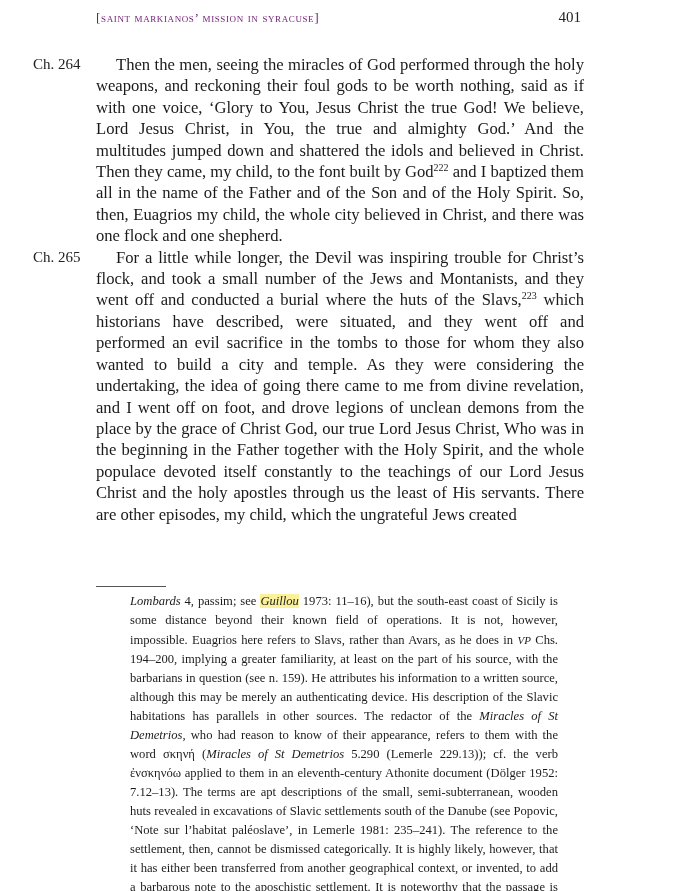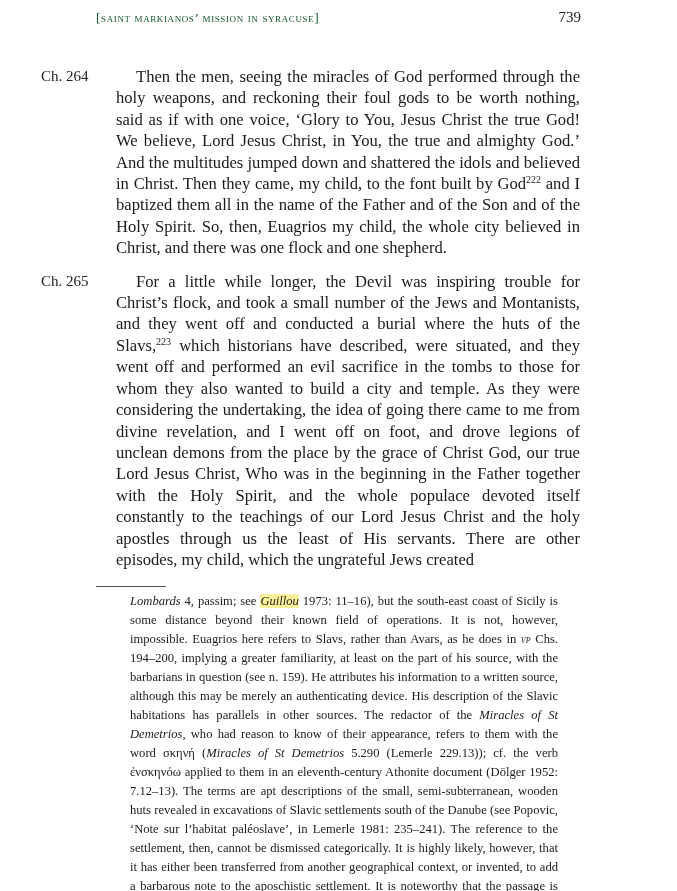--- a/index.html
+++ b/index.html
@@ -16,45 +16,45 @@
       color: #1a1a1a;
     }
     .running-head {
       position: absolute;
       top: 10px;
       left: 96px;
       width: 446px;
       font-size: 13.5px;
       letter-spacing: 0.6px;
       font-variant: small-caps;
-      color: #14532d;
+      color: #701a75;
     }
     .page-number {
       position: absolute;
       top: 9px;
       left: 536px;
       width: 45px;
       text-align: right;
       font-size: 15px;
       color: #222;
     }
     .main-text {
       position: absolute;
       top: 54px;
-      left: 104px;
+      left: 96px;
       width: 488px;
       font-size: 16.6px;
       line-height: 21.4px;
       text-align: justify;
     }
     .chapter {
       position: relative;
     }
     .chapter p {
-      margin: 12px;
+      margin: 0;
       text-indent: 20px;
       text-align: justify;
     }
     .ch-label {
       position: absolute;
       left: -63px;
       top: 0;
       font-size: 15px;
       white-space: nowrap;
       color: #222;
@@ -77,27 +77,27 @@
       left: 130px;
       width: 428px;
       font-size: 12.6px;
       line-height: 19px;
       text-align: justify;
       margin: 0;
       color: #1c1c1c;
     }
     .footnote i { }
     .hl { background: #fbf19a; font-style: italic; }
-    .sc { font-variant: small-caps; font-style: italic; font-size: 12px; }
+    .sc { font-variant: small-caps; font-style: italic; font-size: 15px; }
   </style>
 </head>
 <body>
 
 <div class="running-head">[saint markianos’ mission in syracuse]</div>
-<div class="page-number">739</div>
+<div class="page-number">401</div>
 
 <div class="main-text">
   <div class="chapter">
     <span class="ch-label">Ch. 264</span>
     <p><span>Then the men, seeing the miracles of God performed through the holy weapons, and reckoning their foul gods to be worth nothing, said as if with one voice, ‘Glory to You, Jesus Christ the true God! We believe, Lord Jesus Christ, in You, the true and almighty God.’ And the multitudes jumped down and shattered the idols and believed in Christ. Then they came, my child, to the font built by God</span><sup>222</sup><span> and I baptized them all in the name of the Father and of the Son and of the Holy Spirit. So, then, Euagrios my child, the whole city believed in Christ, and there was one flock and one shepherd.</span></p>
   </div>
   <div class="chapter">
     <span class="ch-label">Ch. 265</span>
     <p><span>For a little while longer, the Devil was inspiring trouble for Christ’s flock, and took a small number of the Jews and Montanists, and they went off and conducted a burial where the huts of the Slavs,</span><sup>223</sup><span> which historians have described, were situated, and they went off and performed an evil sacrifice in the tombs to those for whom they also wanted to build a city and temple. As they were considering the undertaking, the idea of going there came to me from divine revelation, and I went off on foot, and drove legions of unclean demons from the place by the grace of Christ God, our true Lord Jesus Christ, Who was in the beginning in the Father together with the Holy Spirit, and the whole populace devoted itself constantly to the teachings of our Lord Jesus Christ and the holy apostles through us the least of His servants. There are other episodes, my child, which the ungrateful Jews created</span></p>
   </div>

